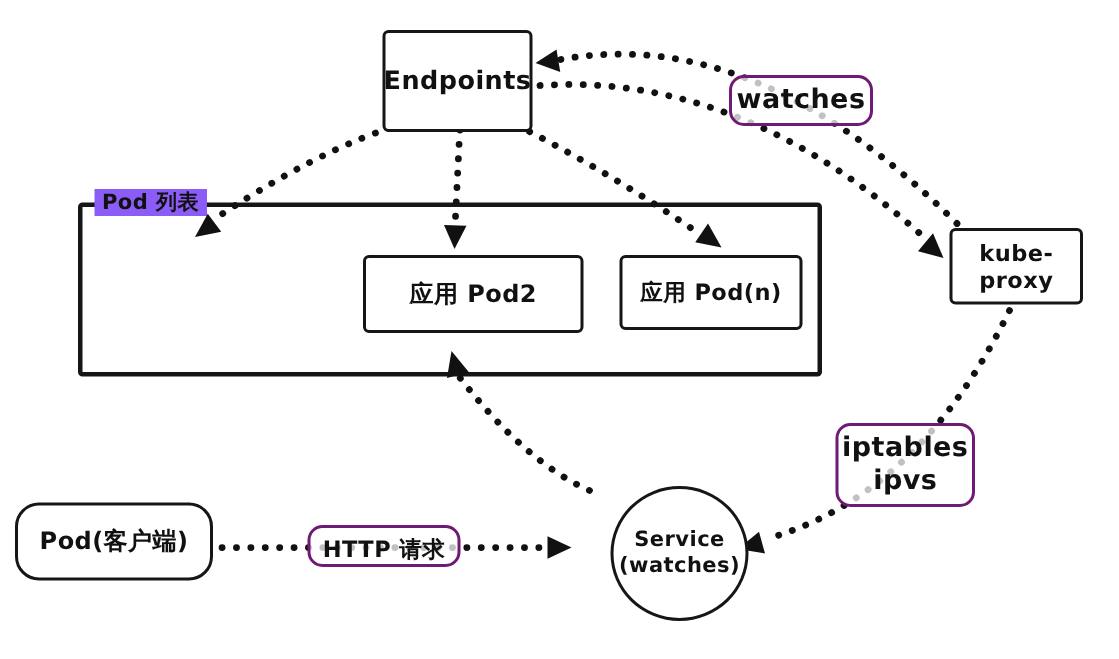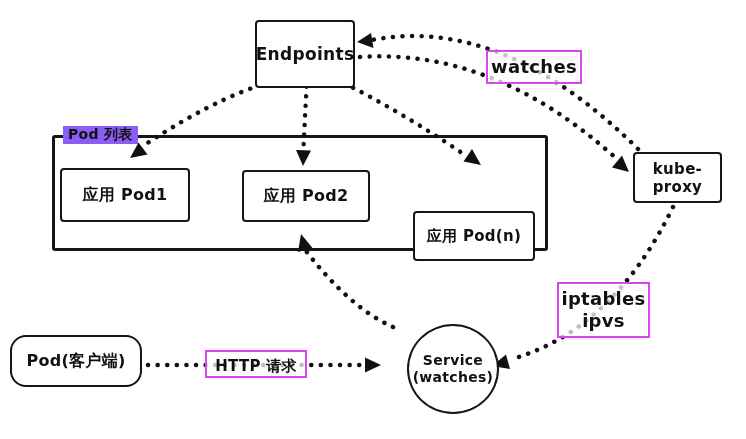--- a/index.html
+++ b/index.html
@@ -22,22 +22,22 @@
   }
   
   .node{
     position:absolute;background:#fff;border:2.6px solid #161616;border-radius:4px;
     display:flex;align-items:center;justify-content:center;text-align:center;
     font-weight:bold;letter-spacing:.3px;box-sizing:border-box;line-height:1.2;
   }
   .node.circle{border-radius:50%;flex-direction:column;}
   
   .ghost{
-    position:absolute;background:rgba(255,255,255,.74);border:2px solid #d946ef;
-    border-radius:0;display:flex;flex-direction:column;align-items:center;justify-content:center;
+    position:absolute;background:rgba(255,255,255,.74);border:2px solid #701a75;
+    border-radius:10px;display:flex;flex-direction:column;align-items:center;justify-content:center;
     font-weight:bold;letter-spacing:.3px;box-sizing:border-box;text-align:center;line-height:1.25;
   }
   svg{display:block;}
   .dots{fill:none;stroke:#111;stroke-width:4.5;stroke-linecap:round;stroke-dasharray:0.1 9.5;}
   .head{fill:#111;stroke:none;}
 </style>
 </head>
 <body>
 
 <div class="stage">
@@ -70,29 +70,26 @@
     <polygon class="head" points="381,365 365,357.5 365,372.5"></polygon>
 
     <path class="dots" d="M 393 327 Q 350 308 306 251"></path>
     <polygon class="head" points="301,234 312.5,248 298,252"></polygon>
   </svg>
 
   <div class="node" style="left:255px;top:20px;width:100px;height:68px;font-size:17px;">
     <span>Endpoints</span>
   </div>
 
-  <div class="node" style="left:60px;top:168px;width:130px;height:54px;font-size:16px;">
-    <span>应用 Pod1</span>
-  </div>
 
-  <div class="node" style="left:242px;top:170px;width:128px;height:52px;font-size:16px;">
+  <div class="node" style="left:242px;top:170px;width:147px;height:52px;font-size:16px;">
     <span>应用 Pod2</span>
   </div>
 
-  <div class="node" style="left:413px;top:170px;width:122px;height:50px;font-size:15px;margin-top:41px;">
+  <div class="node" style="left:413px;top:170px;width:122px;height:50px;font-size:15px;">
     <span>应用 Pod(n)</span>
   </div>
 
   <div class="node" style="left:633px;top:152px;width:89px;height:51px;font-size:15px;">
     <span>kube-proxy</span>
   </div>
 
   <div class="node" style="left:10px;top:335px;width:132px;height:52px;font-size:16px;border-radius:16px;">
     <span>Pod(客户端)</span>
   </div>

